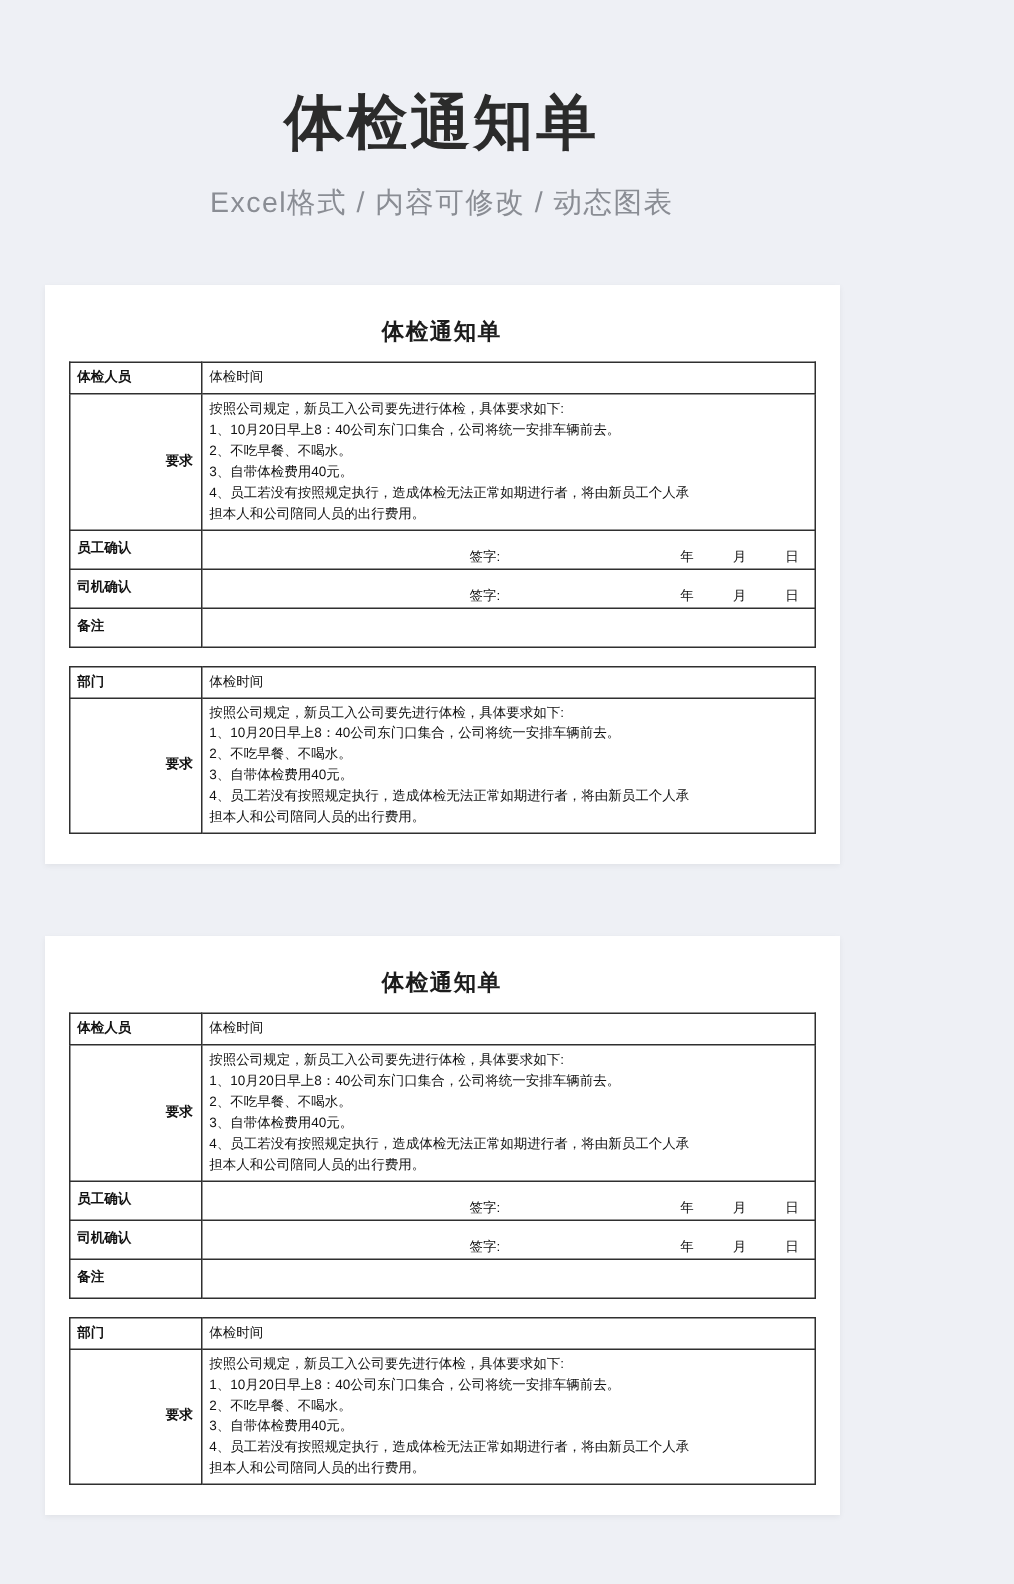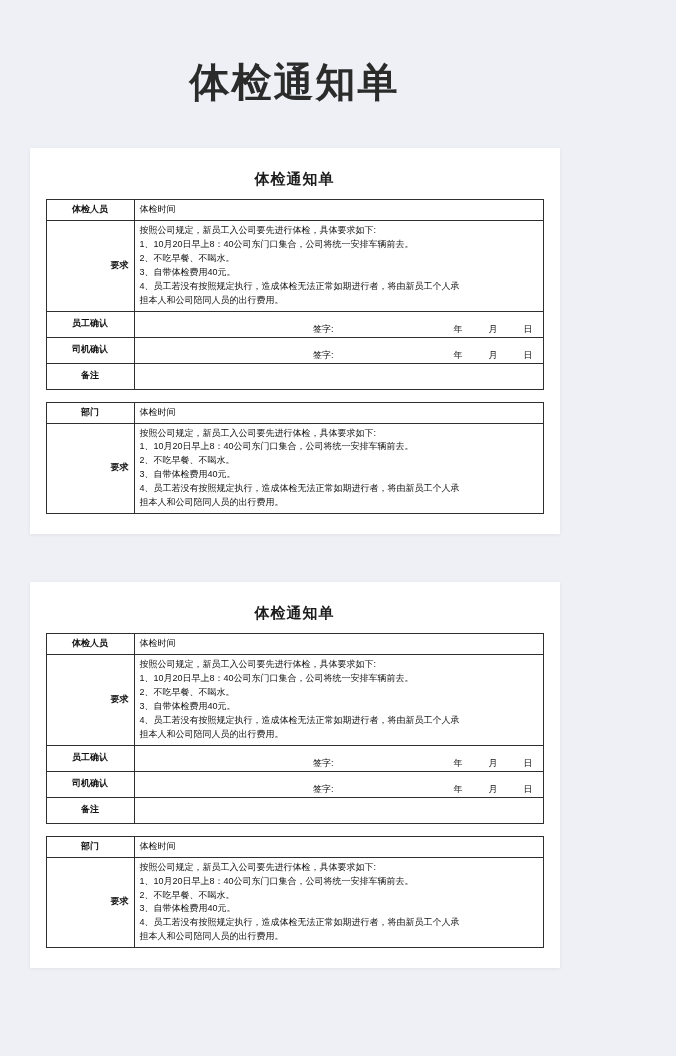--- a/index.html
+++ b/index.html
@@ -59,21 +59,21 @@
     table-layout: fixed;
     font-size: 9px;
     color: #111;
   }
   table.sheet td {
     border: 1px solid #2f2f2f;
     padding: 3px 5px;
     vertical-align: middle;
     line-height: 1.55;
   }
-  .col-label { width: 88px; text-align: center; font-weight: bold; }
+  .col-label { width: 88px; font-weight: bold; }
   .hdr-cell { text-align: left; font-weight: normal; }
   .req-label { text-align: right; font-weight: bold; }
   .req-body { padding: 6px 8px; }
   .req-body .ln { white-space: nowrap; }
   .sign-row td.sign-cell {
     height: 26px;
     position: relative;
     padding: 0;
   }
   .sign-inner {
@@ -90,20 +90,21 @@
 
   .spacer-between { height: 12px; }
 </style>
 </head>
 <body>
 
 <div class="page">
 
   <div class="hero">
     <h1 class="hero-title">体检通知单</h1>
+    <div class="hero-sub">Excel格式 / 内容可修改 / 动态图表</div>
   </div>
 
   <div class="card first">
     <div class="doc-title">体检通知单</div>
 
     <table class="sheet">
       <tbody>
           <tr>
         <td class="col-label">体检人员</td>
         <td class="hdr-cell">体检时间</td>

